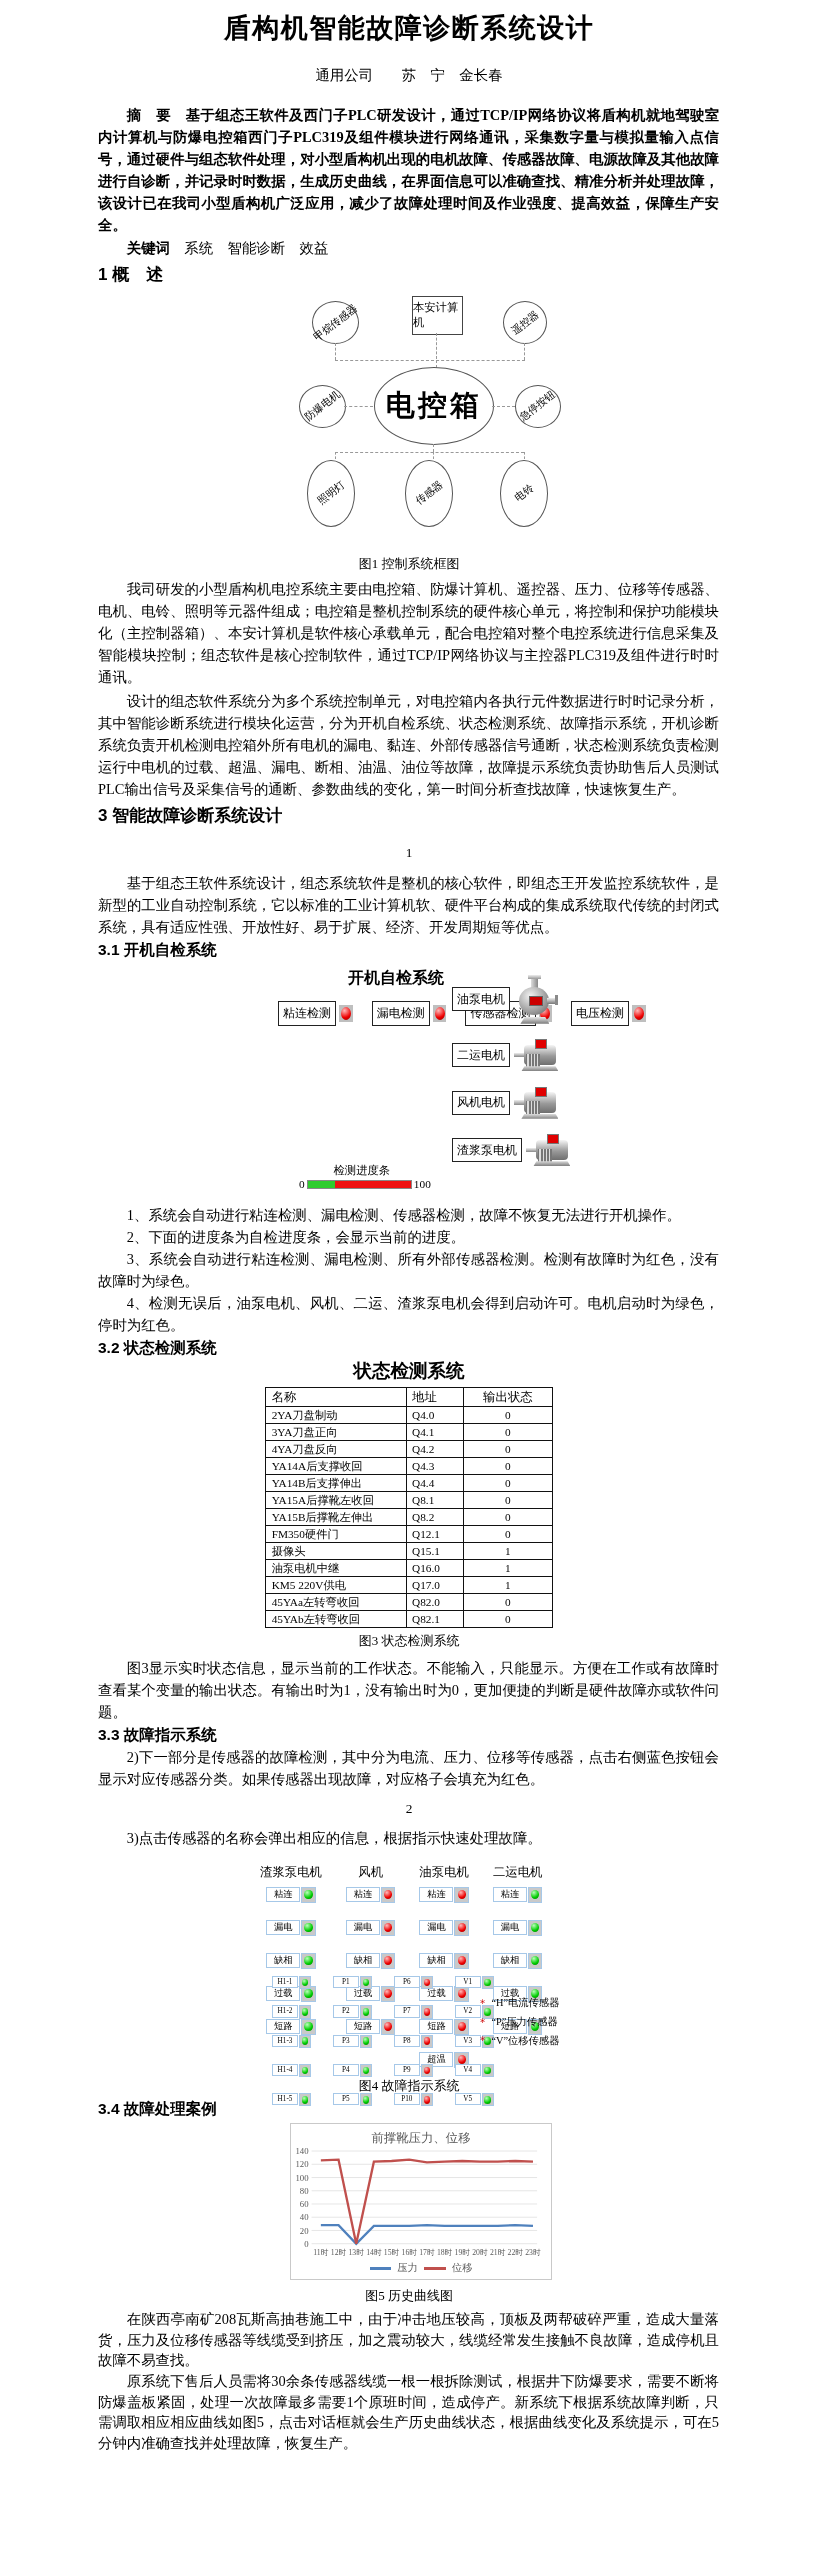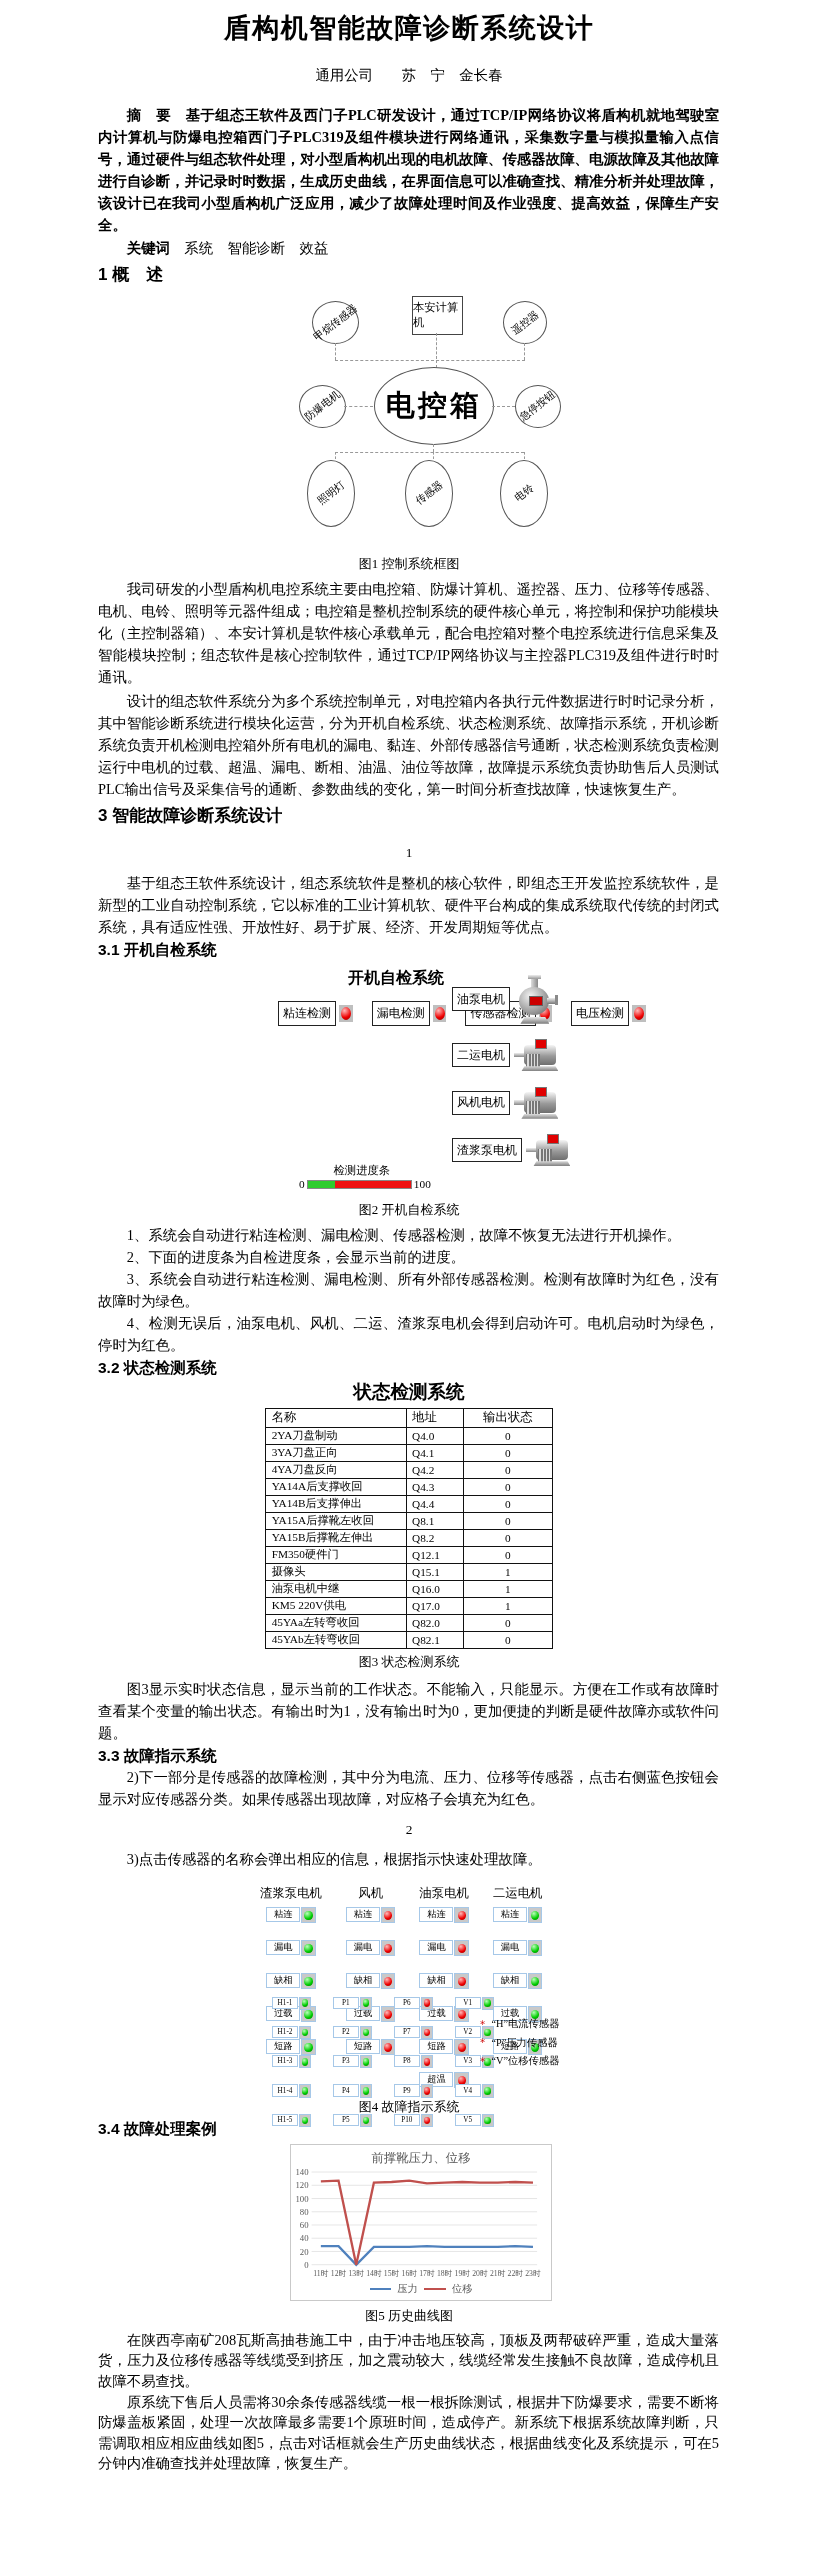--- a/index.html
+++ b/index.html
@@ -247,21 +247,20 @@
       </div>
     <div id="fig2-progress">
       <div class="pglabel">检测进度条</div>
       <div class="pgrow">
         <span>0</span>
         <div class="pgbar" id="pgbar" style="background: linear-gradient(to right, rgb(46, 204, 46) 0px, rgb(46, 204, 46) 26%, rgb(238, 17, 17) 26%, rgb(238, 17, 17) 100%);"></div>
         <span>100</span>
       </div>
     </div>
   </div>
-  <div class="caption">图2 开机自检系统</div>
 
   <p class="para" style="margin-top:3.1px;">1、系统会自动进行粘连检测、漏电检测、传感器检测，故障不恢复无法进行开机操作。</p>
   <p class="para">2、下面的进度条为自检进度条，会显示当前的进度。</p>
   <p class="para">3、系统会自动进行粘连检测、漏电检测、所有外部传感器检测。检测有故障时为红色，没有故障时为绿色。</p>
   <p class="para">4、检测无误后，油泵电机、风机、二运、渣浆泵电机会得到启动许可。电机启动时为绿色，停时为红色。</p>
 
   <h3 class="sec">3.2 状态检测系统</h3>
 
   <div class="fig">
     <div id="fig3-title">状态检测系统</div>

